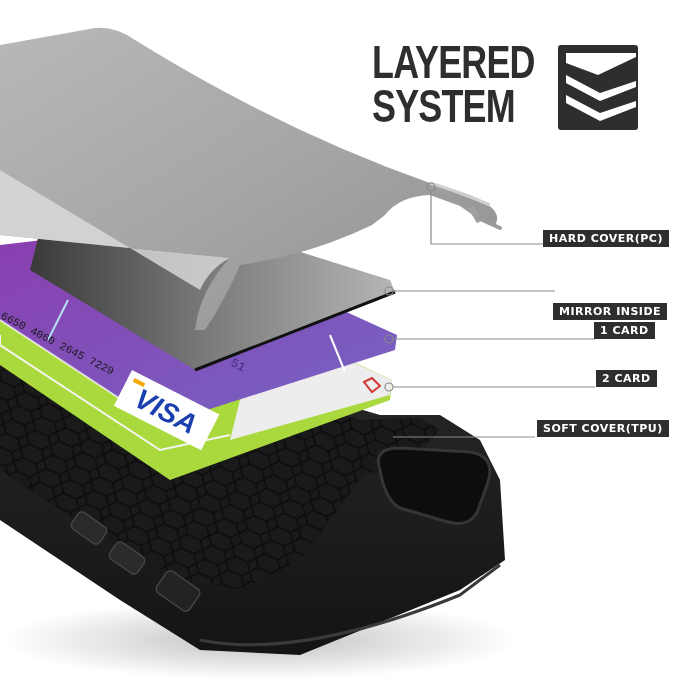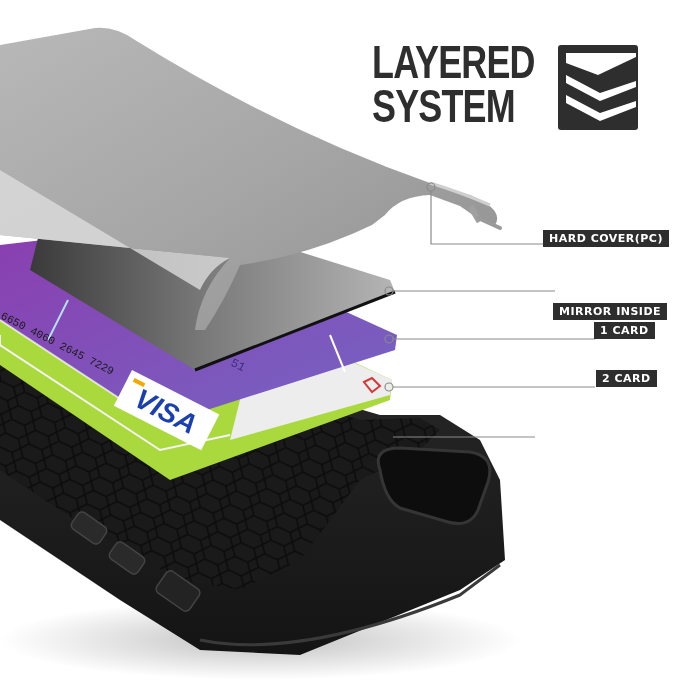--- a/index.html
+++ b/index.html
@@ -119,14 +119,15 @@
     <rect x="0" y="0" width="80" height="85" rx="3" fill="#2e2e2e"></rect>
     <path d="M8 8 L78 8 L78 12 L40 30 L8 18 Z" fill="#ffffff"></path>
     <path d="M8 30 L42 48 L78 36 L78 42 L42 56 L8 38 Z" fill="#ffffff"></path>
     <path d="M8 50 L42 68 L78 56 L78 62 L42 76 L8 58 Z" fill="#ffffff"></path>
   </svg>
 
   <div class="label" style="left:543px; top:230px;">HARD COVER(PC)</div>
   <div class="label" style="left:553px; top:275px;margin-top:28px;">MIRROR INSIDE</div>
   <div class="label" style="left:594px; top:322px;text-align:right;">1 CARD</div>
   <div class="label" style="left:565px; top:370px;margin-left:31px;">2 CARD</div>
+  <div class="label" style="left:537px; top:420px;">SOFT COVER(TPU)</div>
 
 </div>
 
 </body></html>

